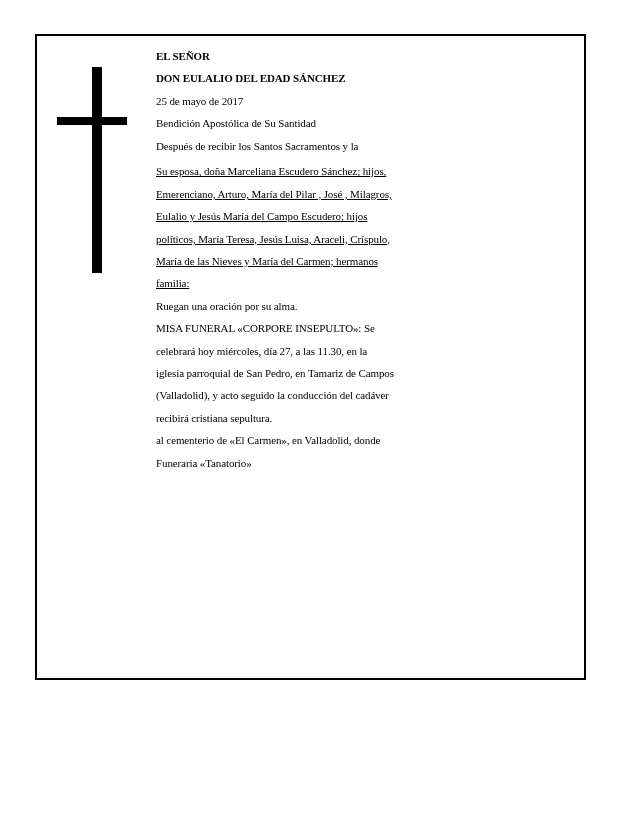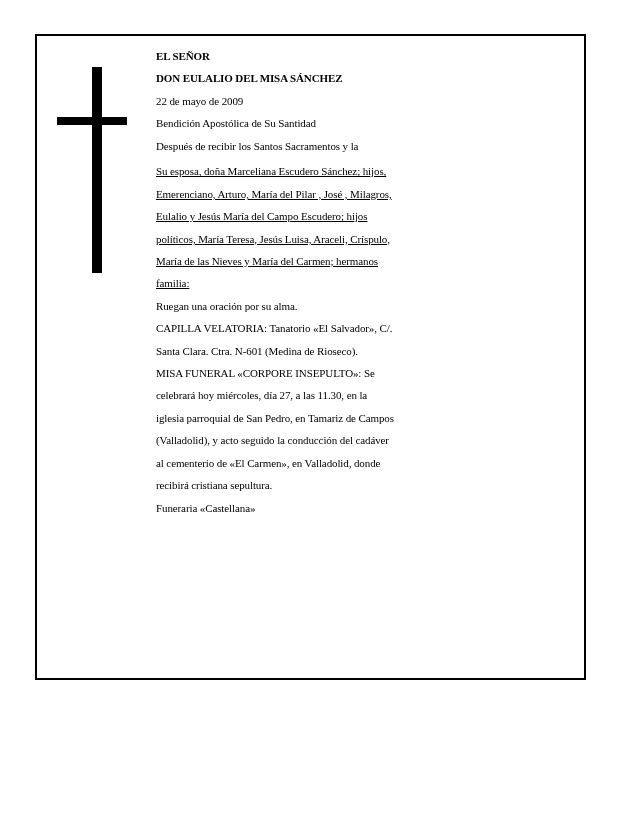--- a/index.html
+++ b/index.html
@@ -85,50 +85,46 @@
   <div id="cross-graphic">
     <div id="cross-vertical"></div>
     <div id="cross-horizontal"></div>
   </div>
 
   <div id="notice-text">
       <div>
         <div class="line bold">EL SEÑOR</div>
       </div>
       <div>
-        <div class="line bold">DON EULALIO DEL MISA SÁNCHEZ</div>
+        <div class="line bold">DON EULALIO DEL EDAD SÁNCHEZ</div>
       </div>
       <div>
-        <div class="line">22 de mayo de 2009</div>
+        <div class="line">25 de mayo de 2017</div>
       </div>
       <div>
         <div class="line">Bendición Apostólica de Su Santidad</div>
         <div class="line">Después de recibir los Santos Sacramentos y la</div>
       </div>
       <div class="para-gap">
         <div class="line">Su esposa, doña Marceliana Escudero Sánchez; hijos,</div>
         <div class="line">Emerenciano, Arturo, María del Pilar , José , Milagros,</div>
         <div class="line">Eulalio y Jesús María del Campo Escudero; hijos</div>
         <div class="line">políticos, María Teresa, Jesús Luisa, Araceli, Críspulo,</div>
         <div class="line">María de las Nieves y María del Carmen; hermanos</div>
         <div class="line">familia:</div>
       </div>
       <div>
         <div class="line">Ruegan una oración por su alma.</div>
       </div>
       <div>
-        <div class="line">CAPILLA VELATORIA: Tanatorio «El Salvador», C/.</div>
-        <div class="line">Santa Clara. Ctra. N-601 (Medina de Rioseco).</div>
-      </div>
-      <div>
         <div class="line">MISA FUNERAL «CORPORE INSEPULTO»: Se</div>
         <div class="line">celebrará hoy miércoles, día 27, a las 11.30, en la</div>
         <div class="line">iglesia parroquial de San Pedro, en Tamariz de Campos</div>
         <div class="line">(Valladolid), y acto seguido la conducción del cadáver</div>
+        <div class="line">recibirá cristiana sepultura.</div>
         <div class="line">al cementerio de «El Carmen», en Valladolid, donde</div>
-        <div class="line">recibirá cristiana sepultura.</div>
       </div>
       <div>
-        <div class="line">Funeraria «Castellana»</div>
+        <div class="line">Funeraria «Tanatorio»</div>
       </div>
     </div>
 
 </div>
 
 </body></html>

